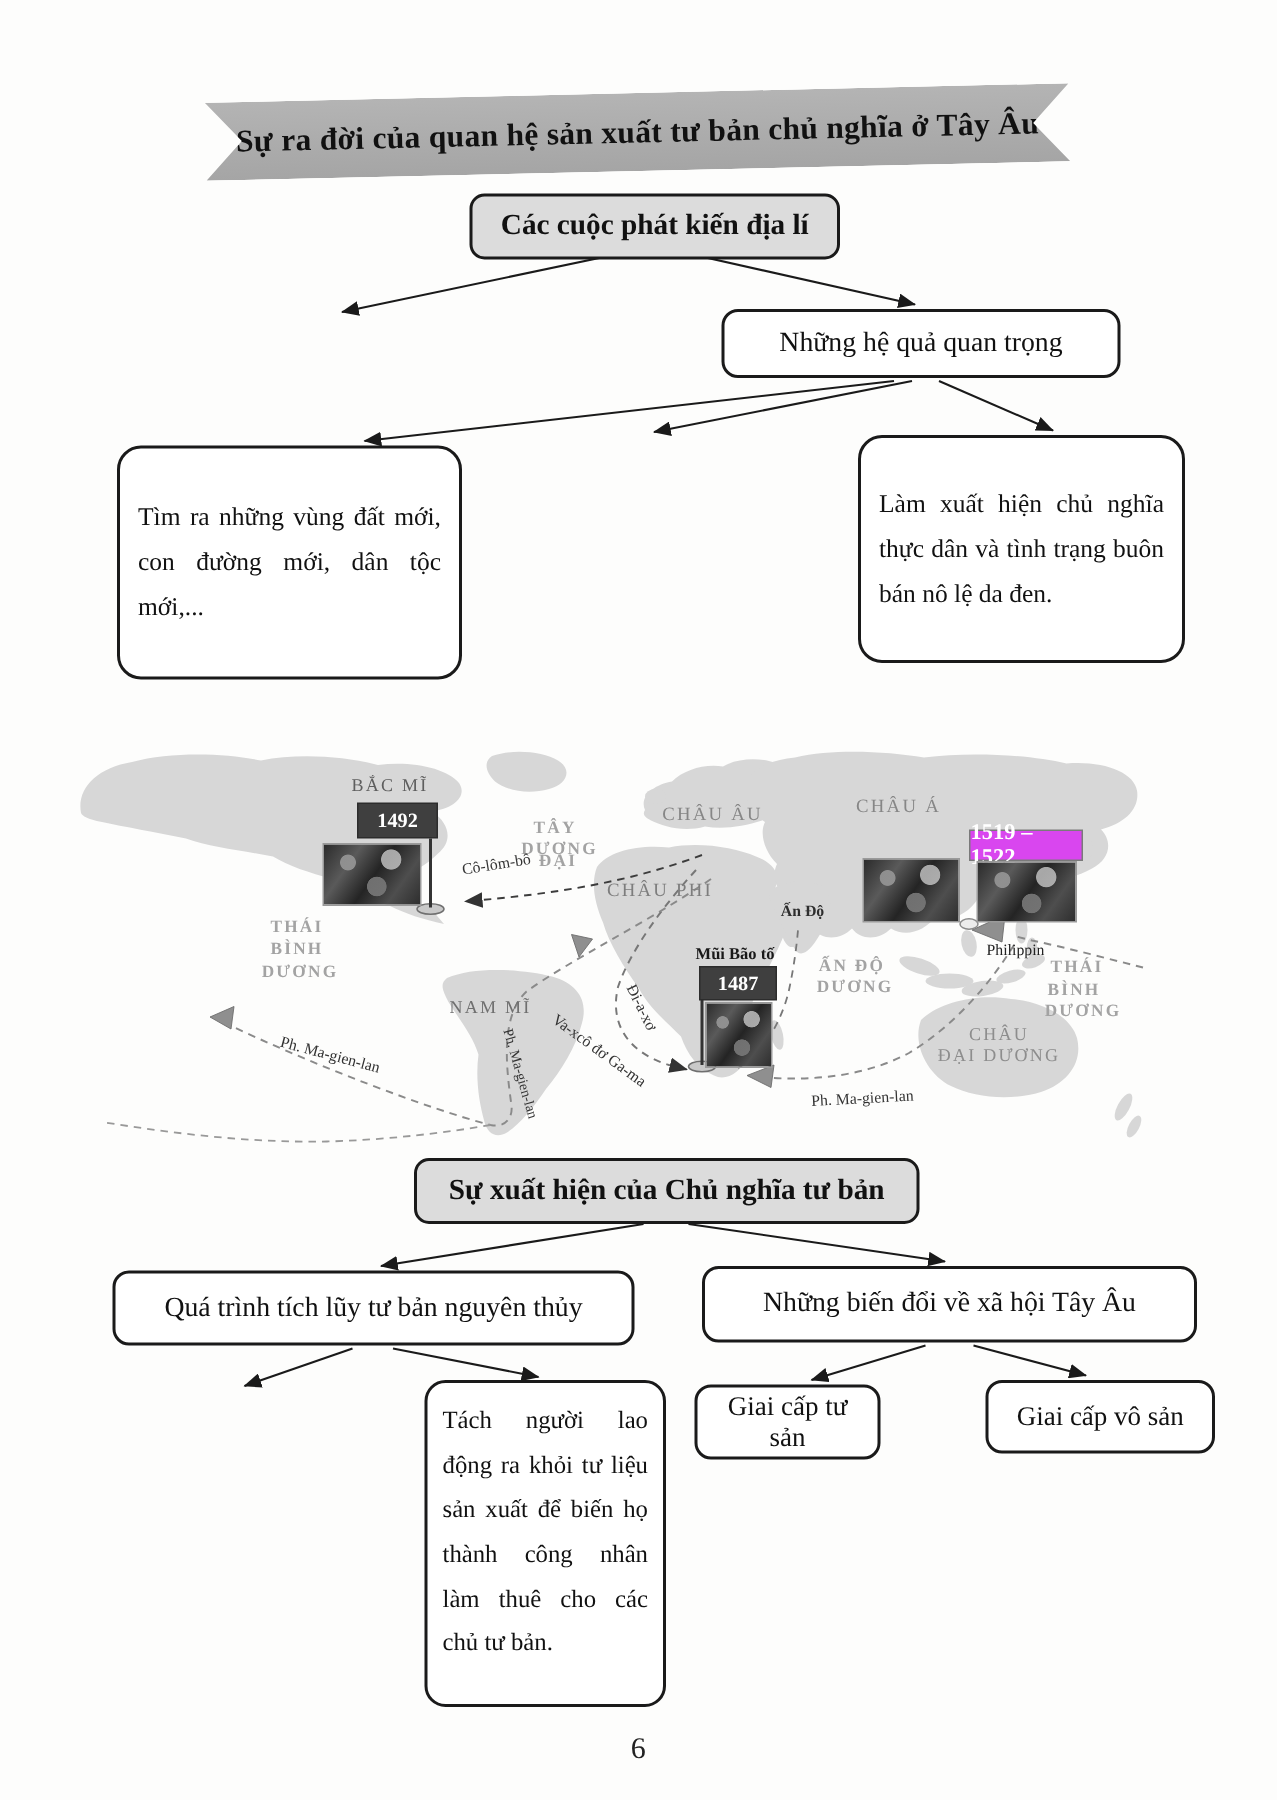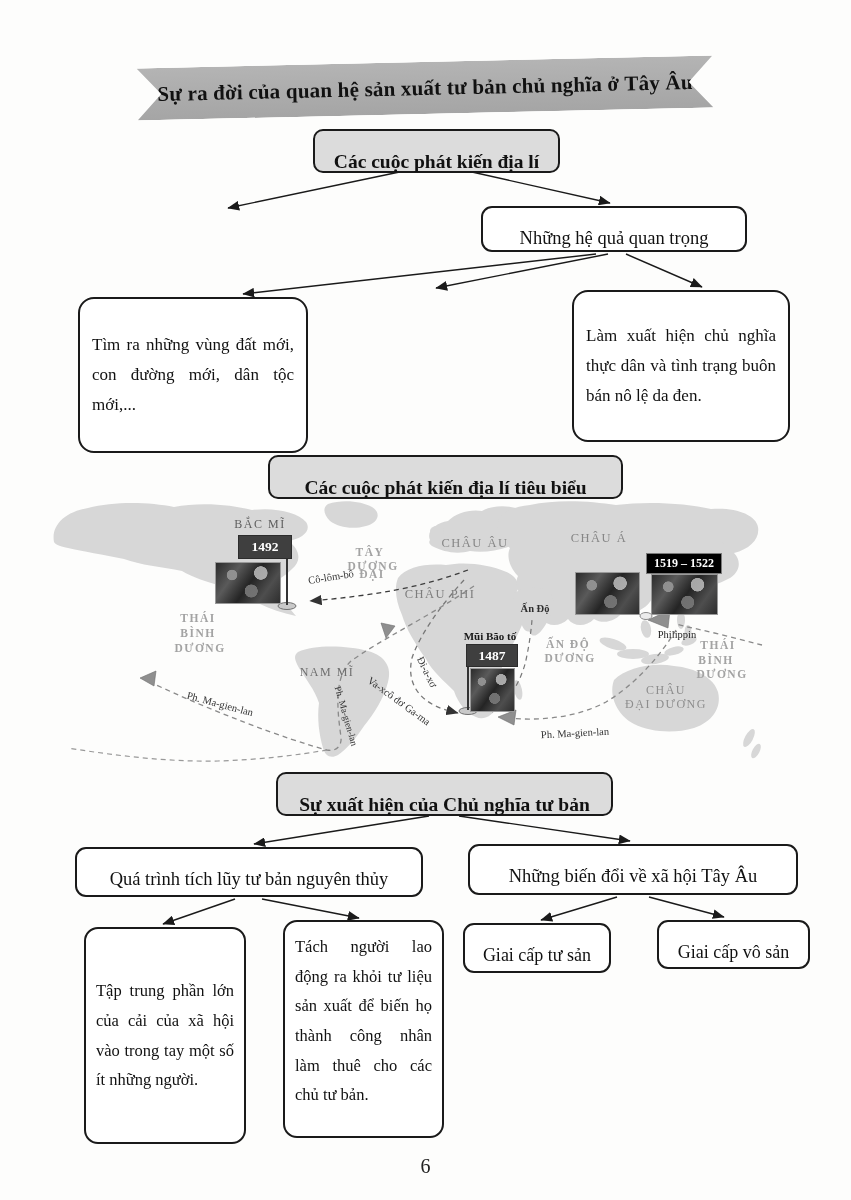--- a/index.html
+++ b/index.html
@@ -9,21 +9,21 @@
   }
   
   .ribbon{
     position:absolute;display:flex;align-items:center;justify-content:center;
     background:linear-gradient(#b4b4b4,#a5a5a5);
     clip-path:polygon(0 0,100% 0,95.8% 50%,100% 100%,0 100%,4.2% 50%);
     font-weight:bold;font-size:21px;letter-spacing:.2px;
   }
   
   .node{
-    position:absolute;display:flex;justify-content:center;
+    position:absolute;display:flex;align-items:center;justify-content:center;
     background:#fff;border:2px solid #1a1a1a;border-radius:11px;
     font-size:18.5px;text-align:center;z-index:3;box-sizing:border-box;padding:20px 8px;
   }
   .node.gray{background:#dcdcdc;border-width:2.5px;font-weight:bold;font-size:19.5px;border-radius:10px;}
   .bigbox{
     position:absolute;background:#fff;border:2px solid #1a1a1a;border-radius:16px;
     box-sizing:border-box;padding:10px 12px;font-size:17px;line-height:1.78;
     text-align:justify;z-index:3;display:flex;flex-direction:column;justify-content:center;
   }
   .bigbox.topalign{justify-content:flex-start;}
@@ -37,21 +37,21 @@
   .ocean{font-weight:bold;color:#a3a3a3;font-size:11.5px;letter-spacing:1.5px;}
   .cont{font-weight:normal;color:#868686;font-size:12.5px;letter-spacing:1.5px;}
   .cont.dark{color:#5e5e5e;}
   .place{color:#2e2e2e;font-size:10.5px;font-weight:bold;}
   .route-label{color:#333;font-size:10.5px;}
   .yearbox{
     position:absolute;display:flex;align-items:center;justify-content:center;
     color:#fff;font-weight:bold;z-index:4;box-sizing:border-box;
   }
   .yearbox.dark{background:#3f3f3f;font-size:13.5px;box-shadow:0 0 0 1px #2c2c2c;}
-  .yearbox.mid{background:#000000;font-size:12px;box-shadow:0 0 0 1px #7a7a7a;}
+  .yearbox.mid{background:#d946ef;font-size:15px;box-shadow:0 0 0 1px #7a7a7a;}
   .yeartext{color:#f4f4f4;font-weight:bold;font-size:12px;letter-spacing:1px;z-index:4;}
   .thumb{
     position:absolute;z-index:4;border:1px solid #9a9a9a;box-sizing:border-box;
     background:
       radial-gradient(circle at 25% 30%, rgba(150,150,150,.9) 0 9%, rgba(0,0,0,0) 10%),
       radial-gradient(circle at 70% 25%, rgba(200,200,200,.8) 0 12%, rgba(0,0,0,0) 13%),
       radial-gradient(circle at 55% 70%, rgba(120,120,120,.9) 0 14%, rgba(0,0,0,0) 15%),
       linear-gradient(125deg,#2b2b2b 0%,#5a5a5a 28%,#242424 52%,#4e4e4e 76%,#2e2e2e 100%);
   }
   .pole{position:absolute;width:2px;background:#333;z-index:3;}
@@ -94,23 +94,20 @@
     <span>Những hệ quả quan trọng</span>
   </div>
 
   <div class="bigbox" style="left:78px;top:297px;width:230px;height:156px;">
     <span>Tìm ra những vùng đất mới, con đường mới, dân tộc mới,...</span>
   </div>
   <div class="bigbox" style="left:572px;top:290px;width:218px;height:152px;">
     <span>Làm xuất hiện chủ nghĩa thực dân và tình trạng buôn bán nô lệ da đen.</span>
   </div>
 
-  <div class="node gray" style="left:268px;top:455px;width:355px;height:41px;">
-    <span>Các cuộc phát kiến địa lí tiêu biểu</span>
-  </div>
 
   <div class="map">
     <svg width="760" height="268" viewBox="0 0 760 268">
       <g fill="#d7d7d7" stroke="none">
         <path d="M6,44 C3,28 16,14 40,10 C66,3 102,4 126,9 C150,4 182,6 204,12 C226,9 250,14 258,24 C264,33 254,41 240,43 C252,51 254,63 244,71 C232,83 218,87 208,93 C220,98 234,104 242,111 L248,118 C234,115 222,111 212,106 C196,100 184,95 174,88 C158,84 144,79 134,73 C114,69 92,67 76,61 C56,57 34,53 20,50 C10,48 7,46 6,44 Z"></path>
         <path d="M280,6 C294,1 314,3 324,9 C334,15 330,25 318,28 C304,32 290,29 282,23 C276,17 274,10 280,6 Z"></path>
         <path d="M250,154 C268,146 300,148 320,153 C338,158 344,170 340,184 C336,200 326,216 316,228 C308,240 298,252 290,257 C283,261 277,258 275,250 C271,236 269,220 271,205 C267,192 257,180 251,170 C247,162 245,158 250,154 Z"></path>
         <path d="M382,42 C378,33 388,25 400,23 C408,15 422,11 434,13 C444,7 460,7 470,11 C482,9 492,15 490,23 C502,25 506,33 498,39 C486,45 472,45 460,49 C448,53 434,55 422,53 C408,57 394,53 386,49 C382,47 380,45 382,42 Z"></path>
         <ellipse cx="389" cy="33" rx="7" ry="5"></ellipse>
         <path d="M350,80 C358,69 378,65 398,67 C418,63 442,67 456,73 C468,77 474,87 468,95 C476,103 480,115 474,127 C468,141 460,155 454,169 C450,183 456,197 450,207 C446,217 436,223 428,219 C418,215 410,205 406,193 C396,183 384,173 378,161 C368,147 358,131 354,117 C348,103 346,90 350,80 Z"></path>
@@ -218,27 +215,24 @@
   <div class="node gray" style="left:276px;top:772px;width:337px;height:42px;">
     <span>Sự xuất hiện của Chủ nghĩa tư bản</span>
   </div>
   <div class="node" style="left:75px;top:847px;width:348px;height:50px;">
     <span>Quá trình tích lũy tư bản nguyên thủy</span>
   </div>
   <div class="node" style="left:468px;top:844px;width:330px;height:51px;">
     <span>Những biến đổi về xã hội Tây Âu</span>
   </div>
 
-  <div class="bigbox tall" style="left:84px;top:927px;width:162px;height:217px;">
-    <span>Tập trung phần lớn của cải của xã hội vào trong tay một số ít những người.</span>
-  </div>
   <div class="bigbox tall topalign" style="left:283px;top:920px;width:161px;height:218px;">
     <span>Tách người lao động ra khỏi tư liệu sản xuất để biến họ thành công nhân làm thuê cho các chủ tư bản.</span>
   </div>
-  <div class="node" style="left:463px;top:923px;width:148px;height:50px;font-size:18px;">
+  <div class="node" style="left:463px;top:923px;width:124px;height:50px;font-size:18px;">
     <span>Giai cấp tư sản</span>
   </div>
   <div class="node" style="left:657px;top:920px;width:153px;height:49px;font-size:18px;">
     <span>Giai cấp vô sản</span>
   </div>
 
   <div class="pagenum">6</div>
 </div>
 
 </body></html>

